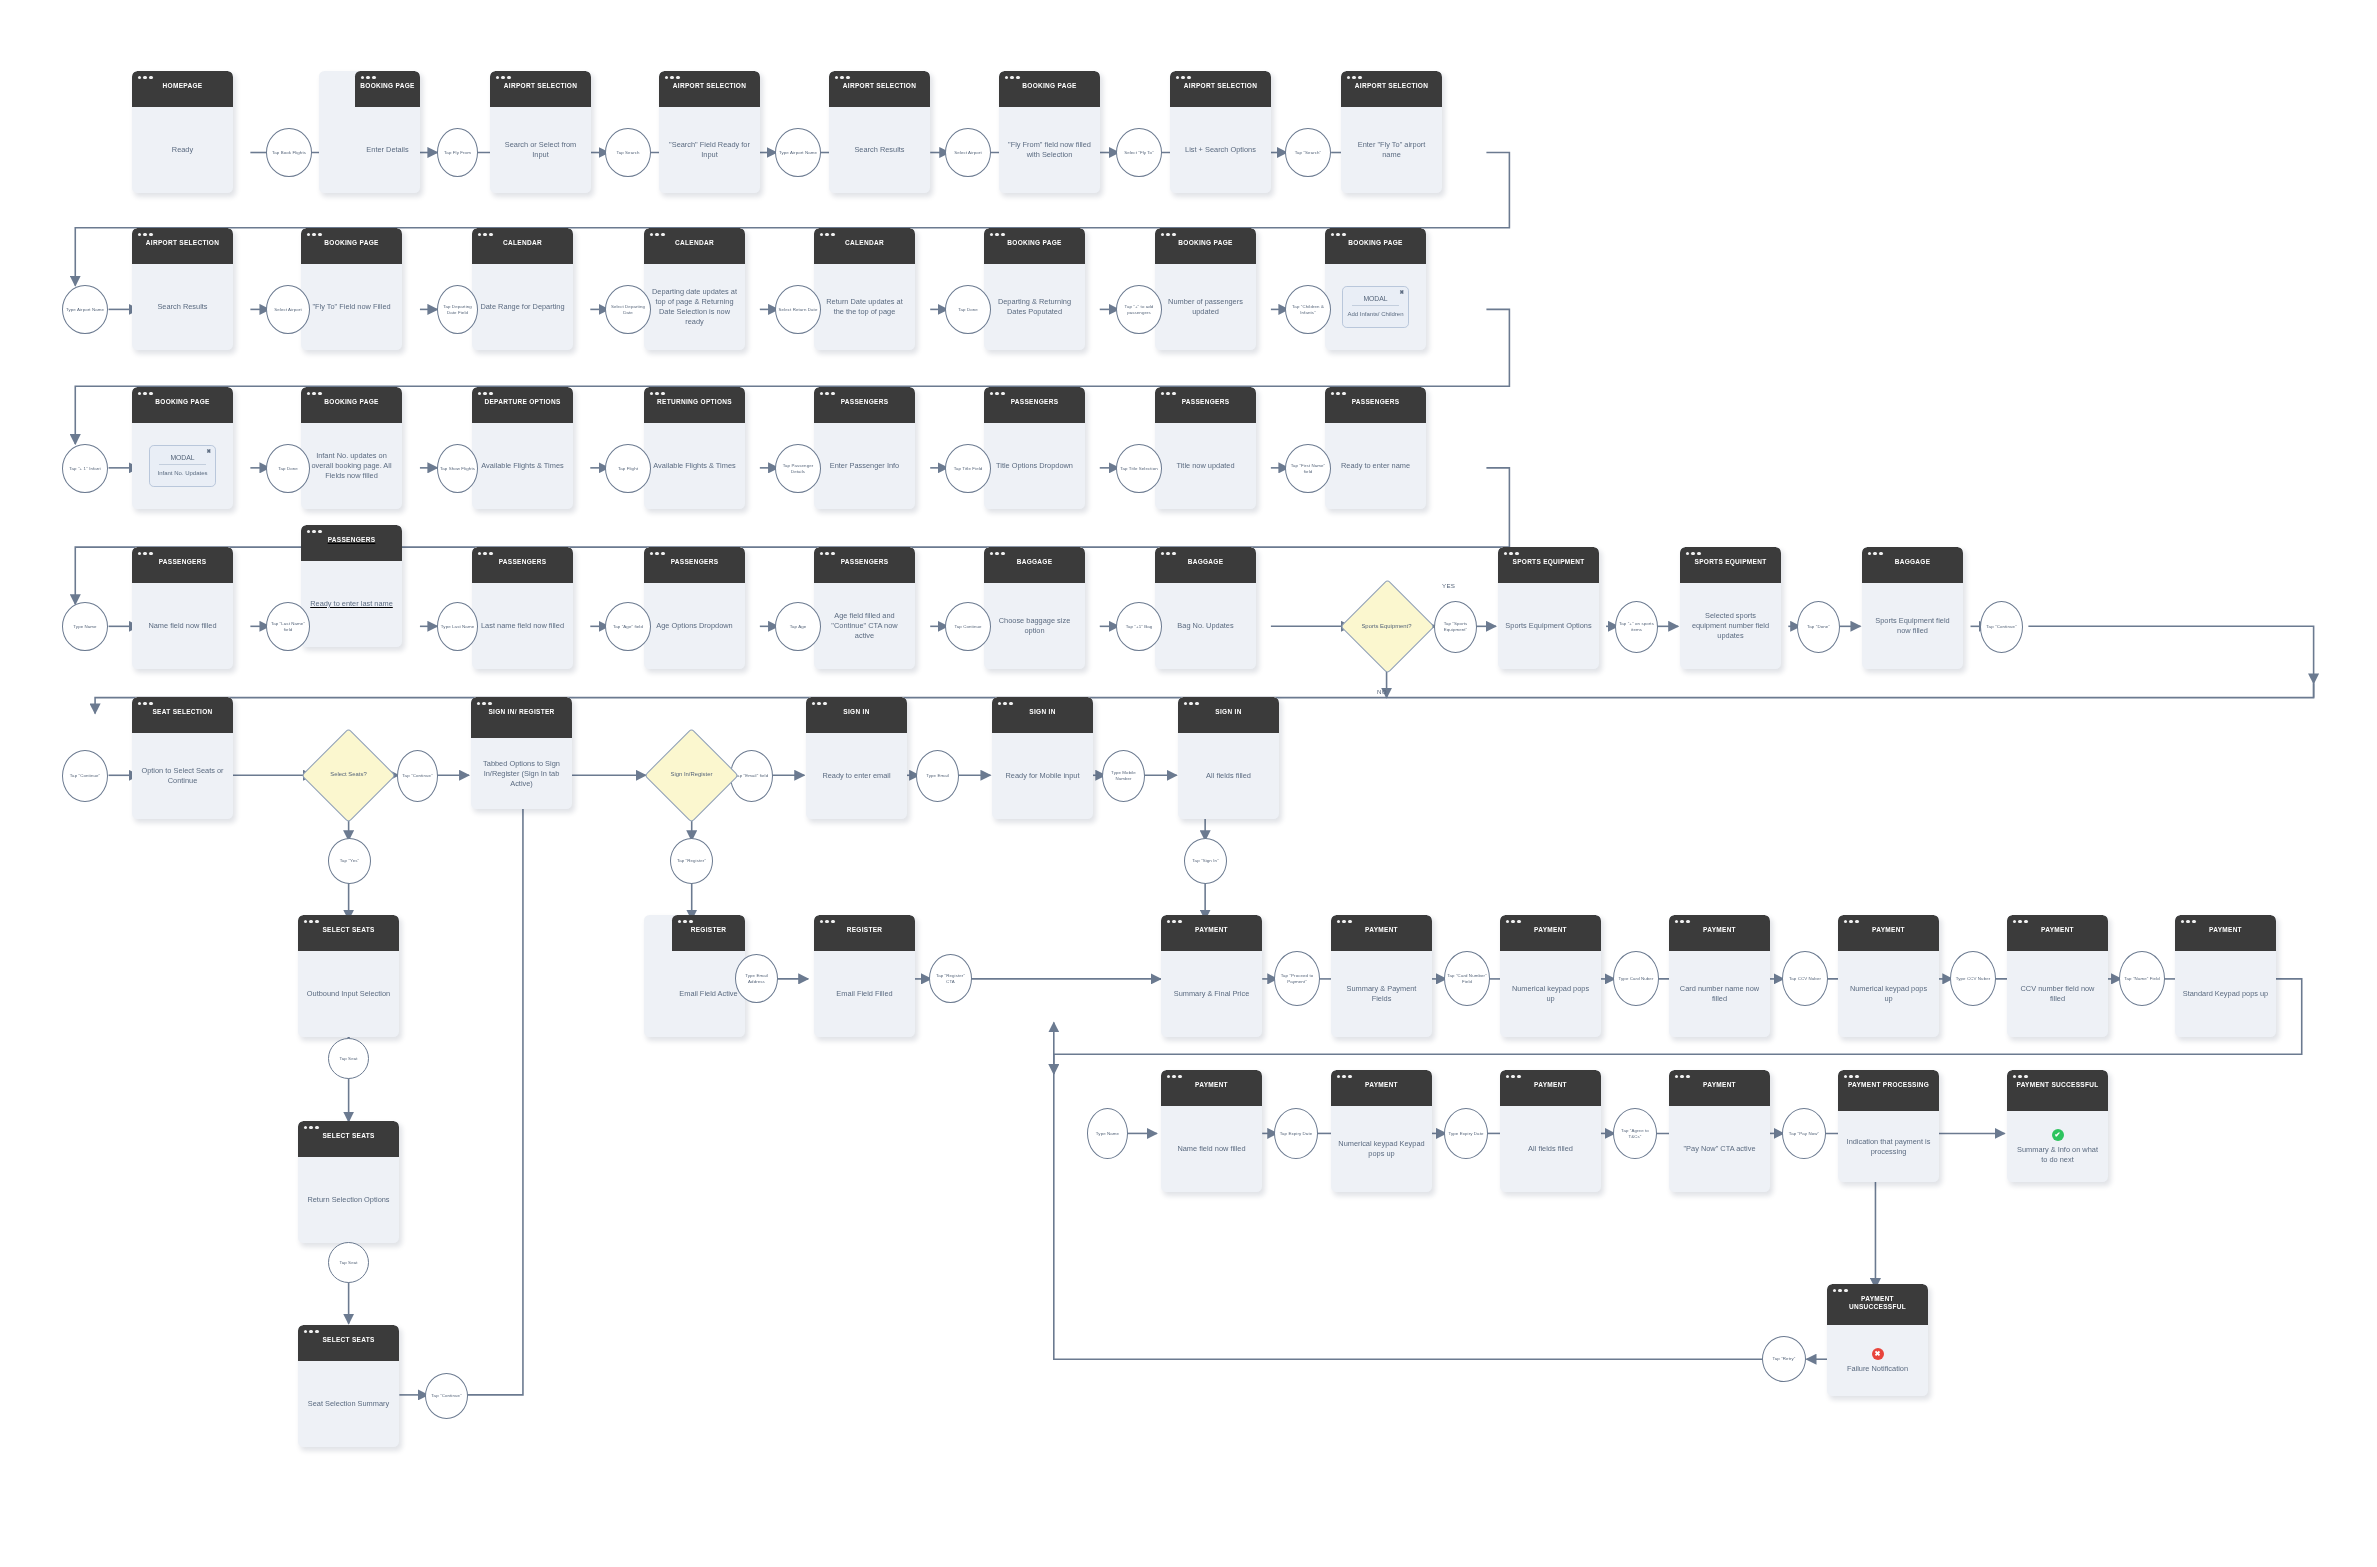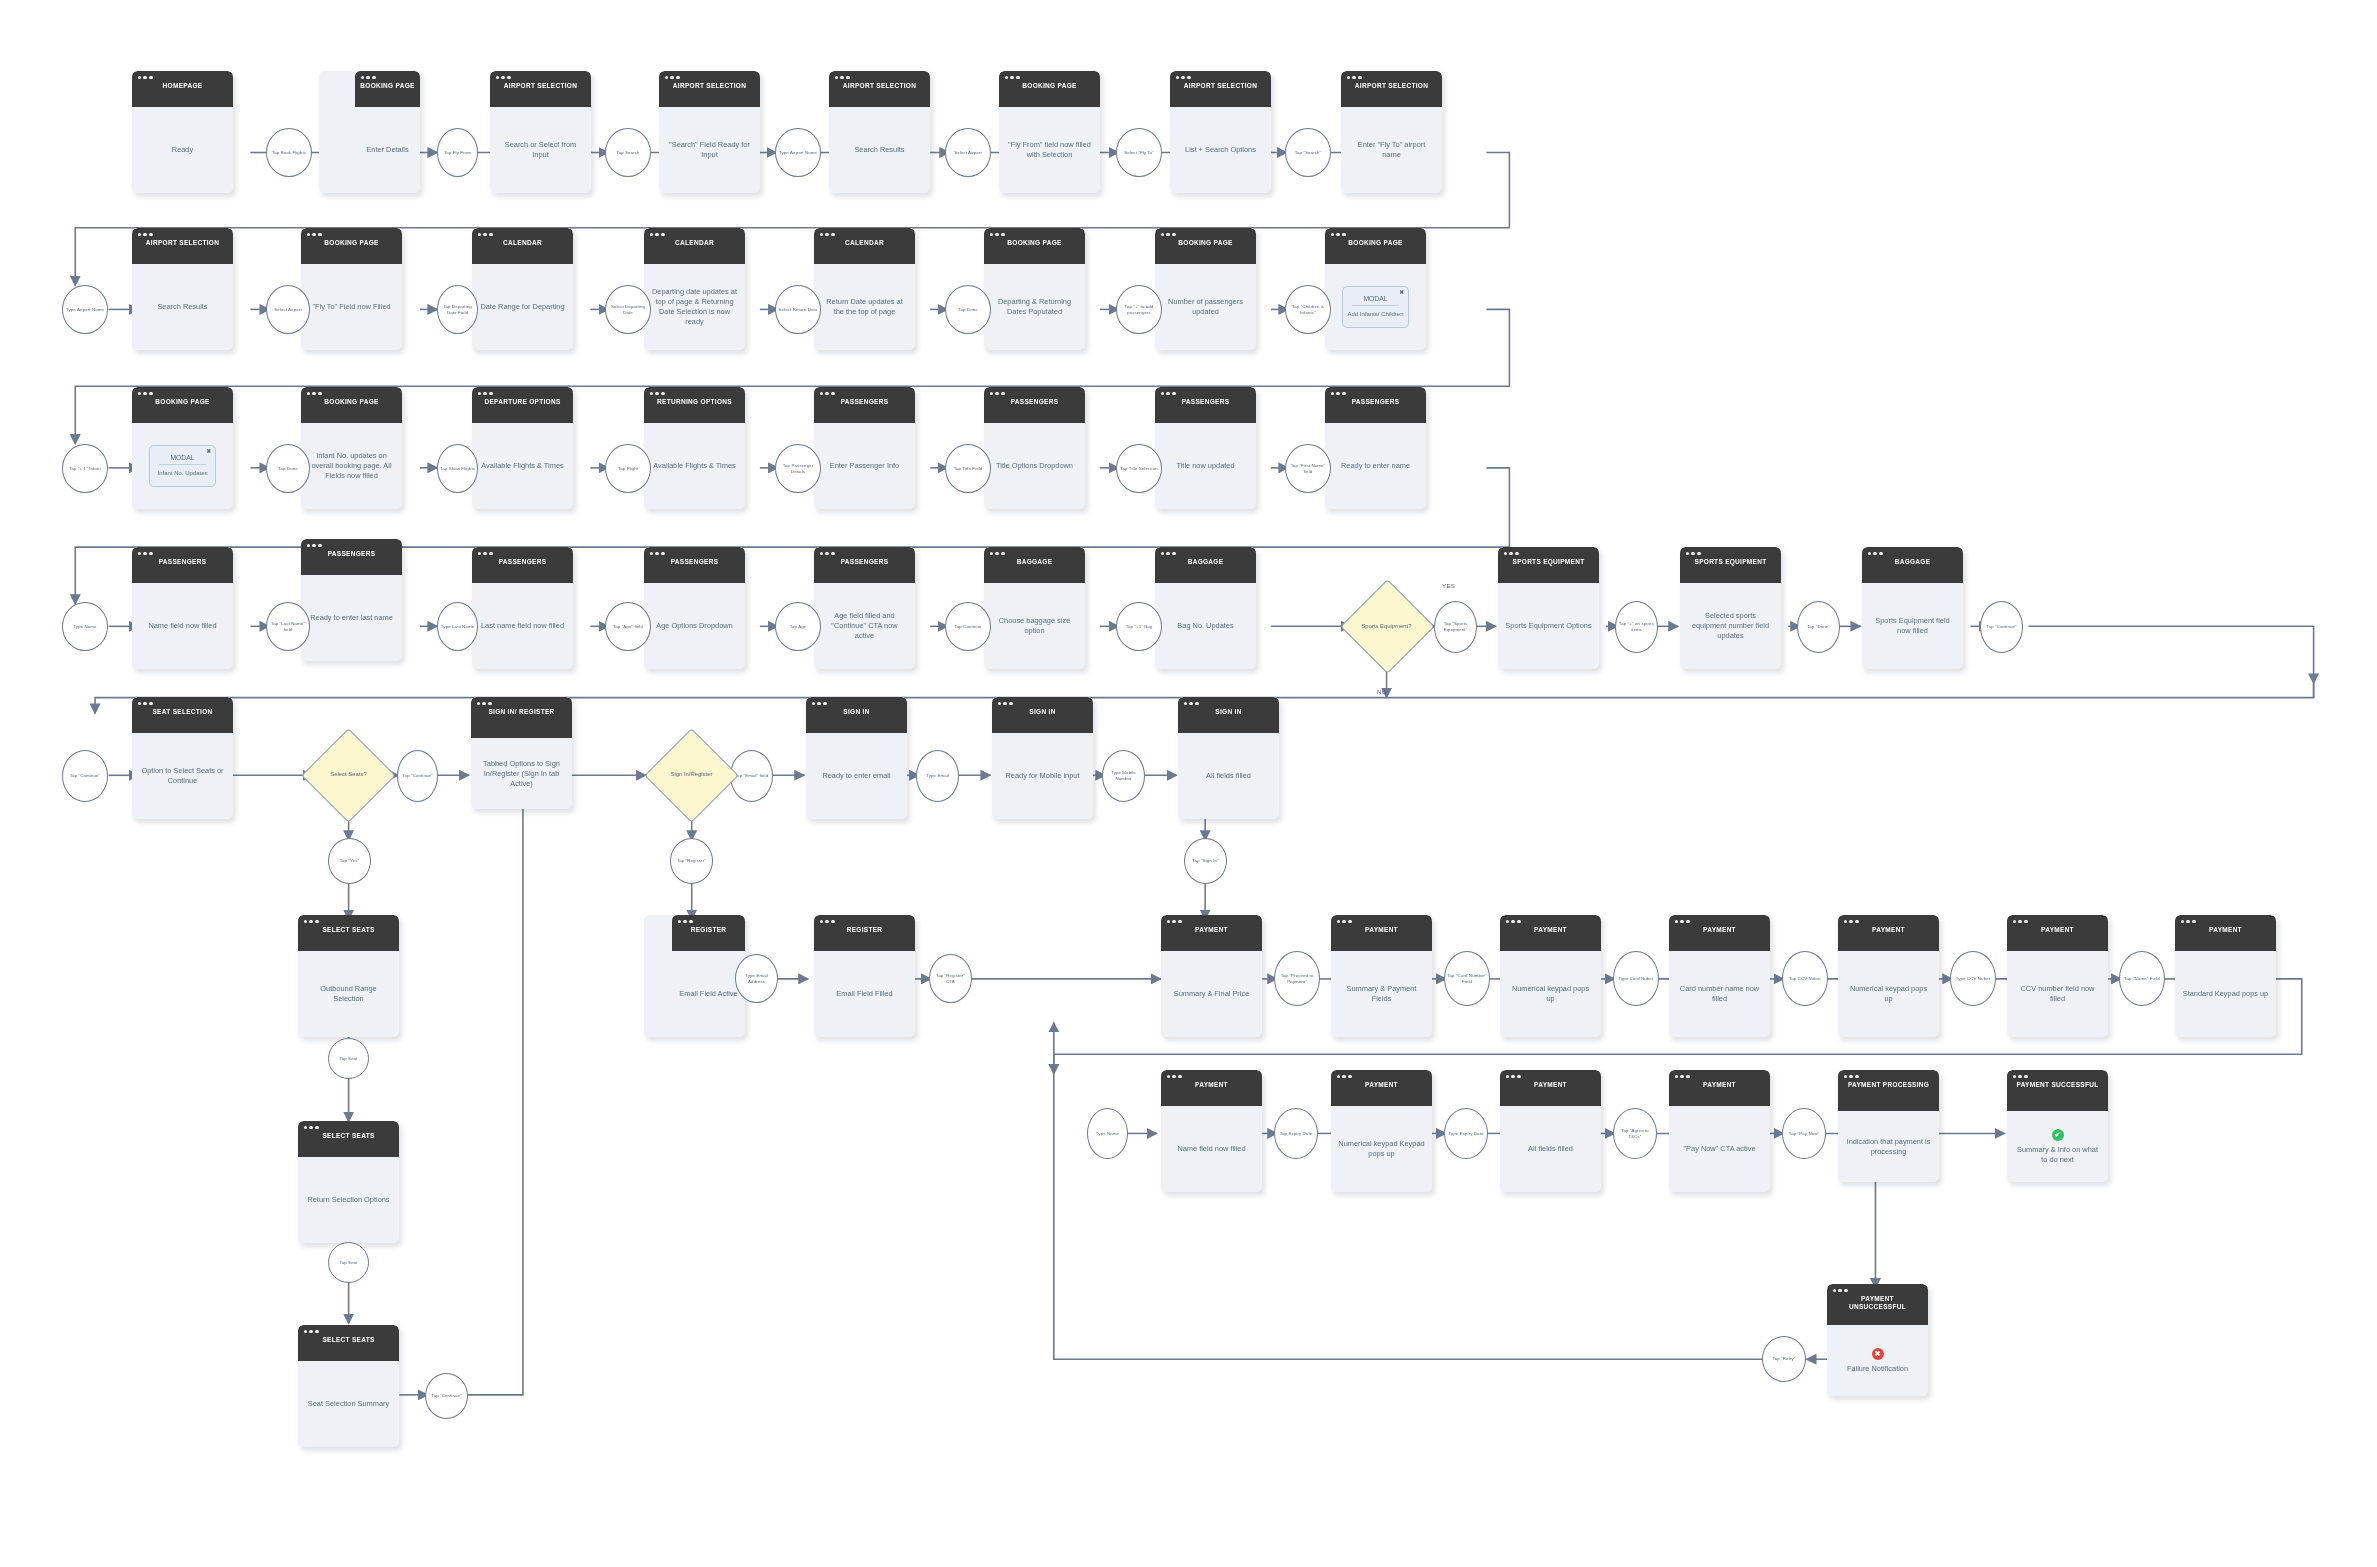--- a/index.html
+++ b/index.html
@@ -631,21 +631,21 @@
           <i class="dot"></i>
           <i class="dot"></i>
           <i class="dot"></i>
         </div>
     <div class="card-title">PASSENGERS</div>
       </div>
     <div class="card-body">
         <div class="card-text">Name field now filled</div>
       </div>
   </div>
-  <div class="card" style="left:301px;top:539px;">
+  <div class="card" style="left:301px;top:525px;text-decoration:underline;">
     <div class="card-bar">
         <div class="dots">
           <i class="dot"></i>
           <i class="dot"></i>
           <i class="dot"></i>
         </div>
     <div class="card-title">PASSENGERS</div>
       </div>
     <div class="card-body">
         <div class="card-text">Ready to enter last name</div>
@@ -825,21 +825,21 @@
   <div class="card" style="left:298px;top:915px;">
     <div class="card-bar">
         <div class="dots">
           <i class="dot"></i>
           <i class="dot"></i>
           <i class="dot"></i>
         </div>
     <div class="card-title">SELECT SEATS</div>
       </div>
     <div class="card-body">
-        <div class="card-text">Outbound Range Selection</div>
+        <div class="card-text">Outbound Input Selection</div>
       </div>
   </div>
   <div class="card" style="left:298px;top:1121px;">
     <div class="card-bar">
         <div class="dots">
           <i class="dot"></i>
           <i class="dot"></i>
           <i class="dot"></i>
         </div>
     <div class="card-title">SELECT SEATS</div>

